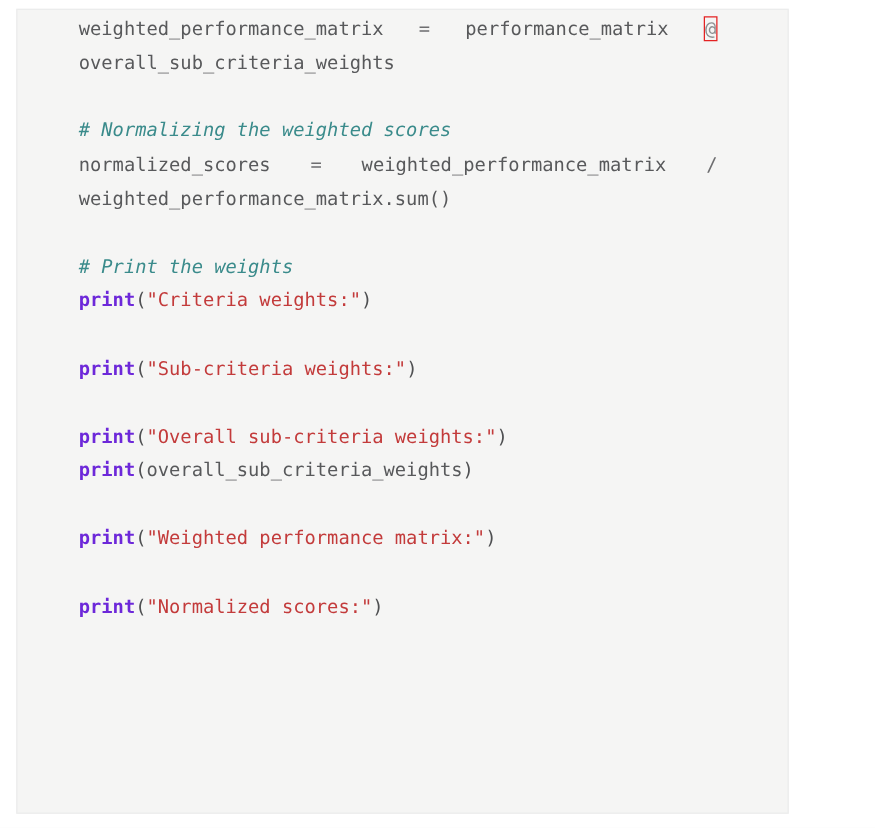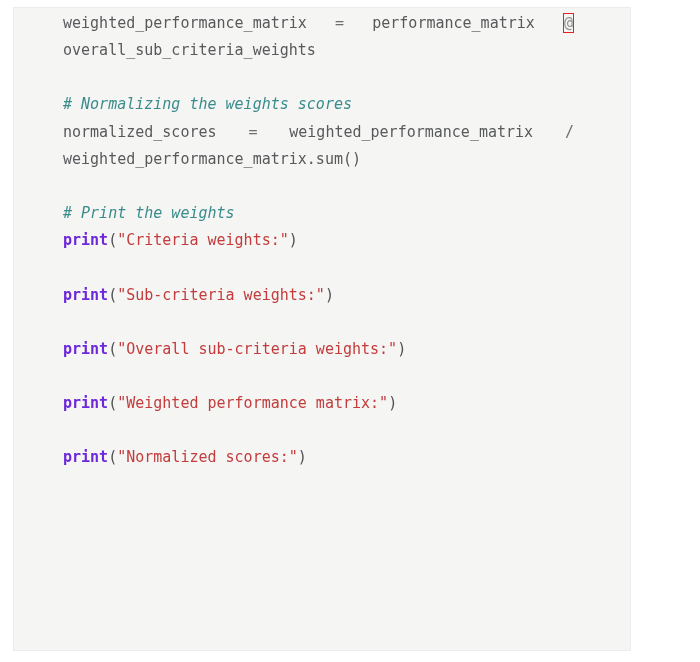--- a/index.html
+++ b/index.html
@@ -51,32 +51,33 @@
 </style>
 </head>
 <body>
 
 <div class="panel">
   <div class="code" id="code-root">
       <div class="block">
         <p><span class="tok-n">weighted_performance_matrix</span><span class="tok-w"> </span><span class="tok-o">=</span><span class="tok-w"> </span><span class="tok-n">performance_matrix</span><span class="tok-w"> </span><span class="tok-e">@</span><span class="tok-w"> </span><span class="tok-n">overall_sub_criteria_weights</span></p>
       </div>
       <div class="block">
-        <p><span class="tok-c"># Normalizing the weights scores</span></p>
+        <p><span class="tok-c"># Normalizing the weighted scores</span></p>
         <p><span class="tok-n">normalized_scores</span><span class="tok-w"> </span><span class="tok-o">=</span><span class="tok-w"> </span><span class="tok-n">weighted_performance_matrix</span><span class="tok-w"> </span><span class="tok-o">/</span><span class="tok-w"> </span><span class="tok-n">weighted_performance_matrix.sum()</span></p>
       </div>
       <div class="block">
         <p><span class="tok-c"># Print the weights</span></p>
         <p><span class="tok-k">print</span><span class="tok-p">(</span><span class="tok-s">"Criteria weights:"</span><span class="tok-p">)</span></p>
       </div>
       <div class="block">
         <p><span class="tok-k">print</span><span class="tok-p">(</span><span class="tok-s">"Sub-criteria weights:"</span><span class="tok-p">)</span></p>
       </div>
       <div class="block">
         <p><span class="tok-k">print</span><span class="tok-p">(</span><span class="tok-s">"Overall sub-criteria weights:"</span><span class="tok-p">)</span></p>
+        <p><span class="tok-k">print</span><span class="tok-p">(</span><span class="tok-n">overall_sub_criteria_weights</span><span class="tok-p">)</span></p>
       </div>
       <div class="block">
         <p><span class="tok-k">print</span><span class="tok-p">(</span><span class="tok-s">"Weighted performance matrix:"</span><span class="tok-p">)</span></p>
       </div>
       <div class="block">
         <p><span class="tok-k">print</span><span class="tok-p">(</span><span class="tok-s">"Normalized scores:"</span><span class="tok-p">)</span></p>
       </div>
     </div>
 </div>
 

